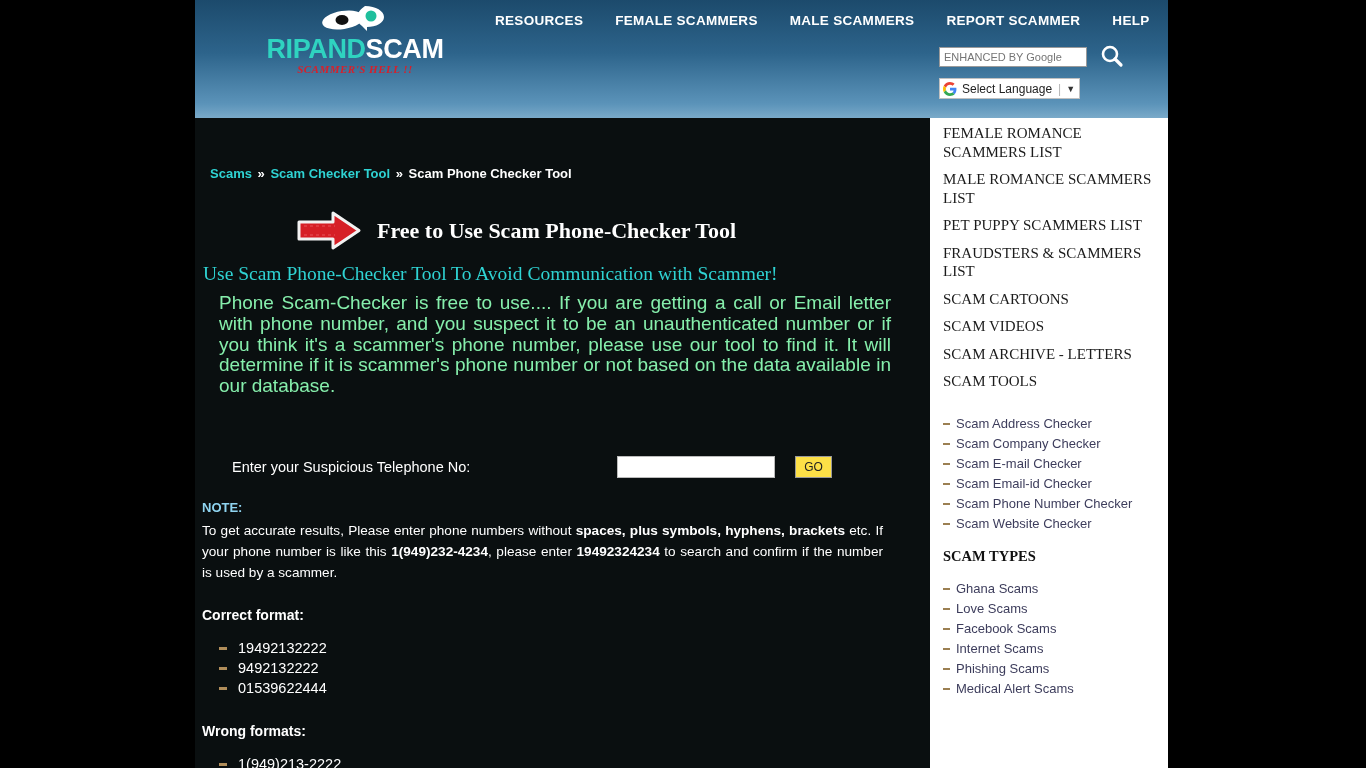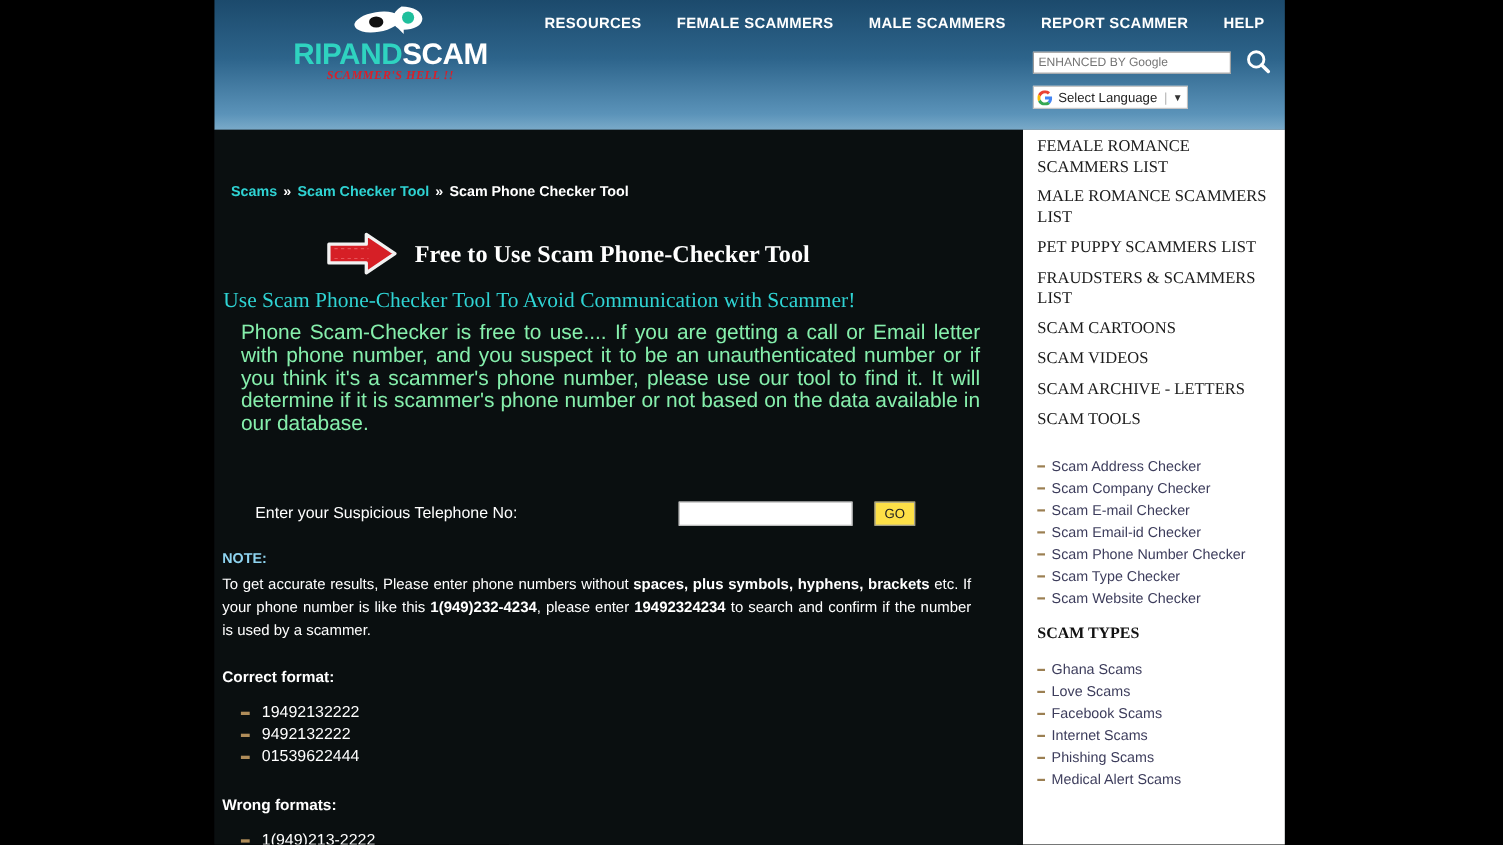--- a/index.html
+++ b/index.html
@@ -89,21 +89,21 @@
   }
   
   #search-wrap {
     position: absolute;
     left: 744px;
     top: 44px;
     display: flex;
     align-items: center;
   }
   #search-input {
-    width: 180px;
+    width: 148px;
     height: 20px;
     border: 1px solid #9a9a9a;
     background: #ffffff;
     font-family: "Liberation Sans", sans-serif;
     font-size: 11px;
     color: #555;
     padding: 0 4px;
     box-sizing: border-box;
   }
   #search-icon-btn {
@@ -478,21 +478,20 @@
         </div>
 
         <div class="sb-gap"></div>
 
         <ul class="sb-links">
           <li><span class="dash"></span><span>Scam Address Checker</span></li>
           <li><span class="dash"></span><span>Scam Company Checker</span></li>
           <li><span class="dash"></span><span>Scam E-mail Checker</span></li>
           <li><span class="dash"></span><span>Scam Email-id Checker</span></li>
           <li><span class="dash"></span><span>Scam Phone Number Checker</span></li>
-          <li><span class="dash"></span><span>Scam Type Checker</span></li>
           <li><span class="dash"></span><span>Scam Website Checker</span></li>
         </ul>
 
         <div class="sb-gap"></div>
 
         <div class="sb-head-bold">SCAM TYPES</div>
 
         <div class="sb-gap"></div>
 
         <ul class="sb-links">

